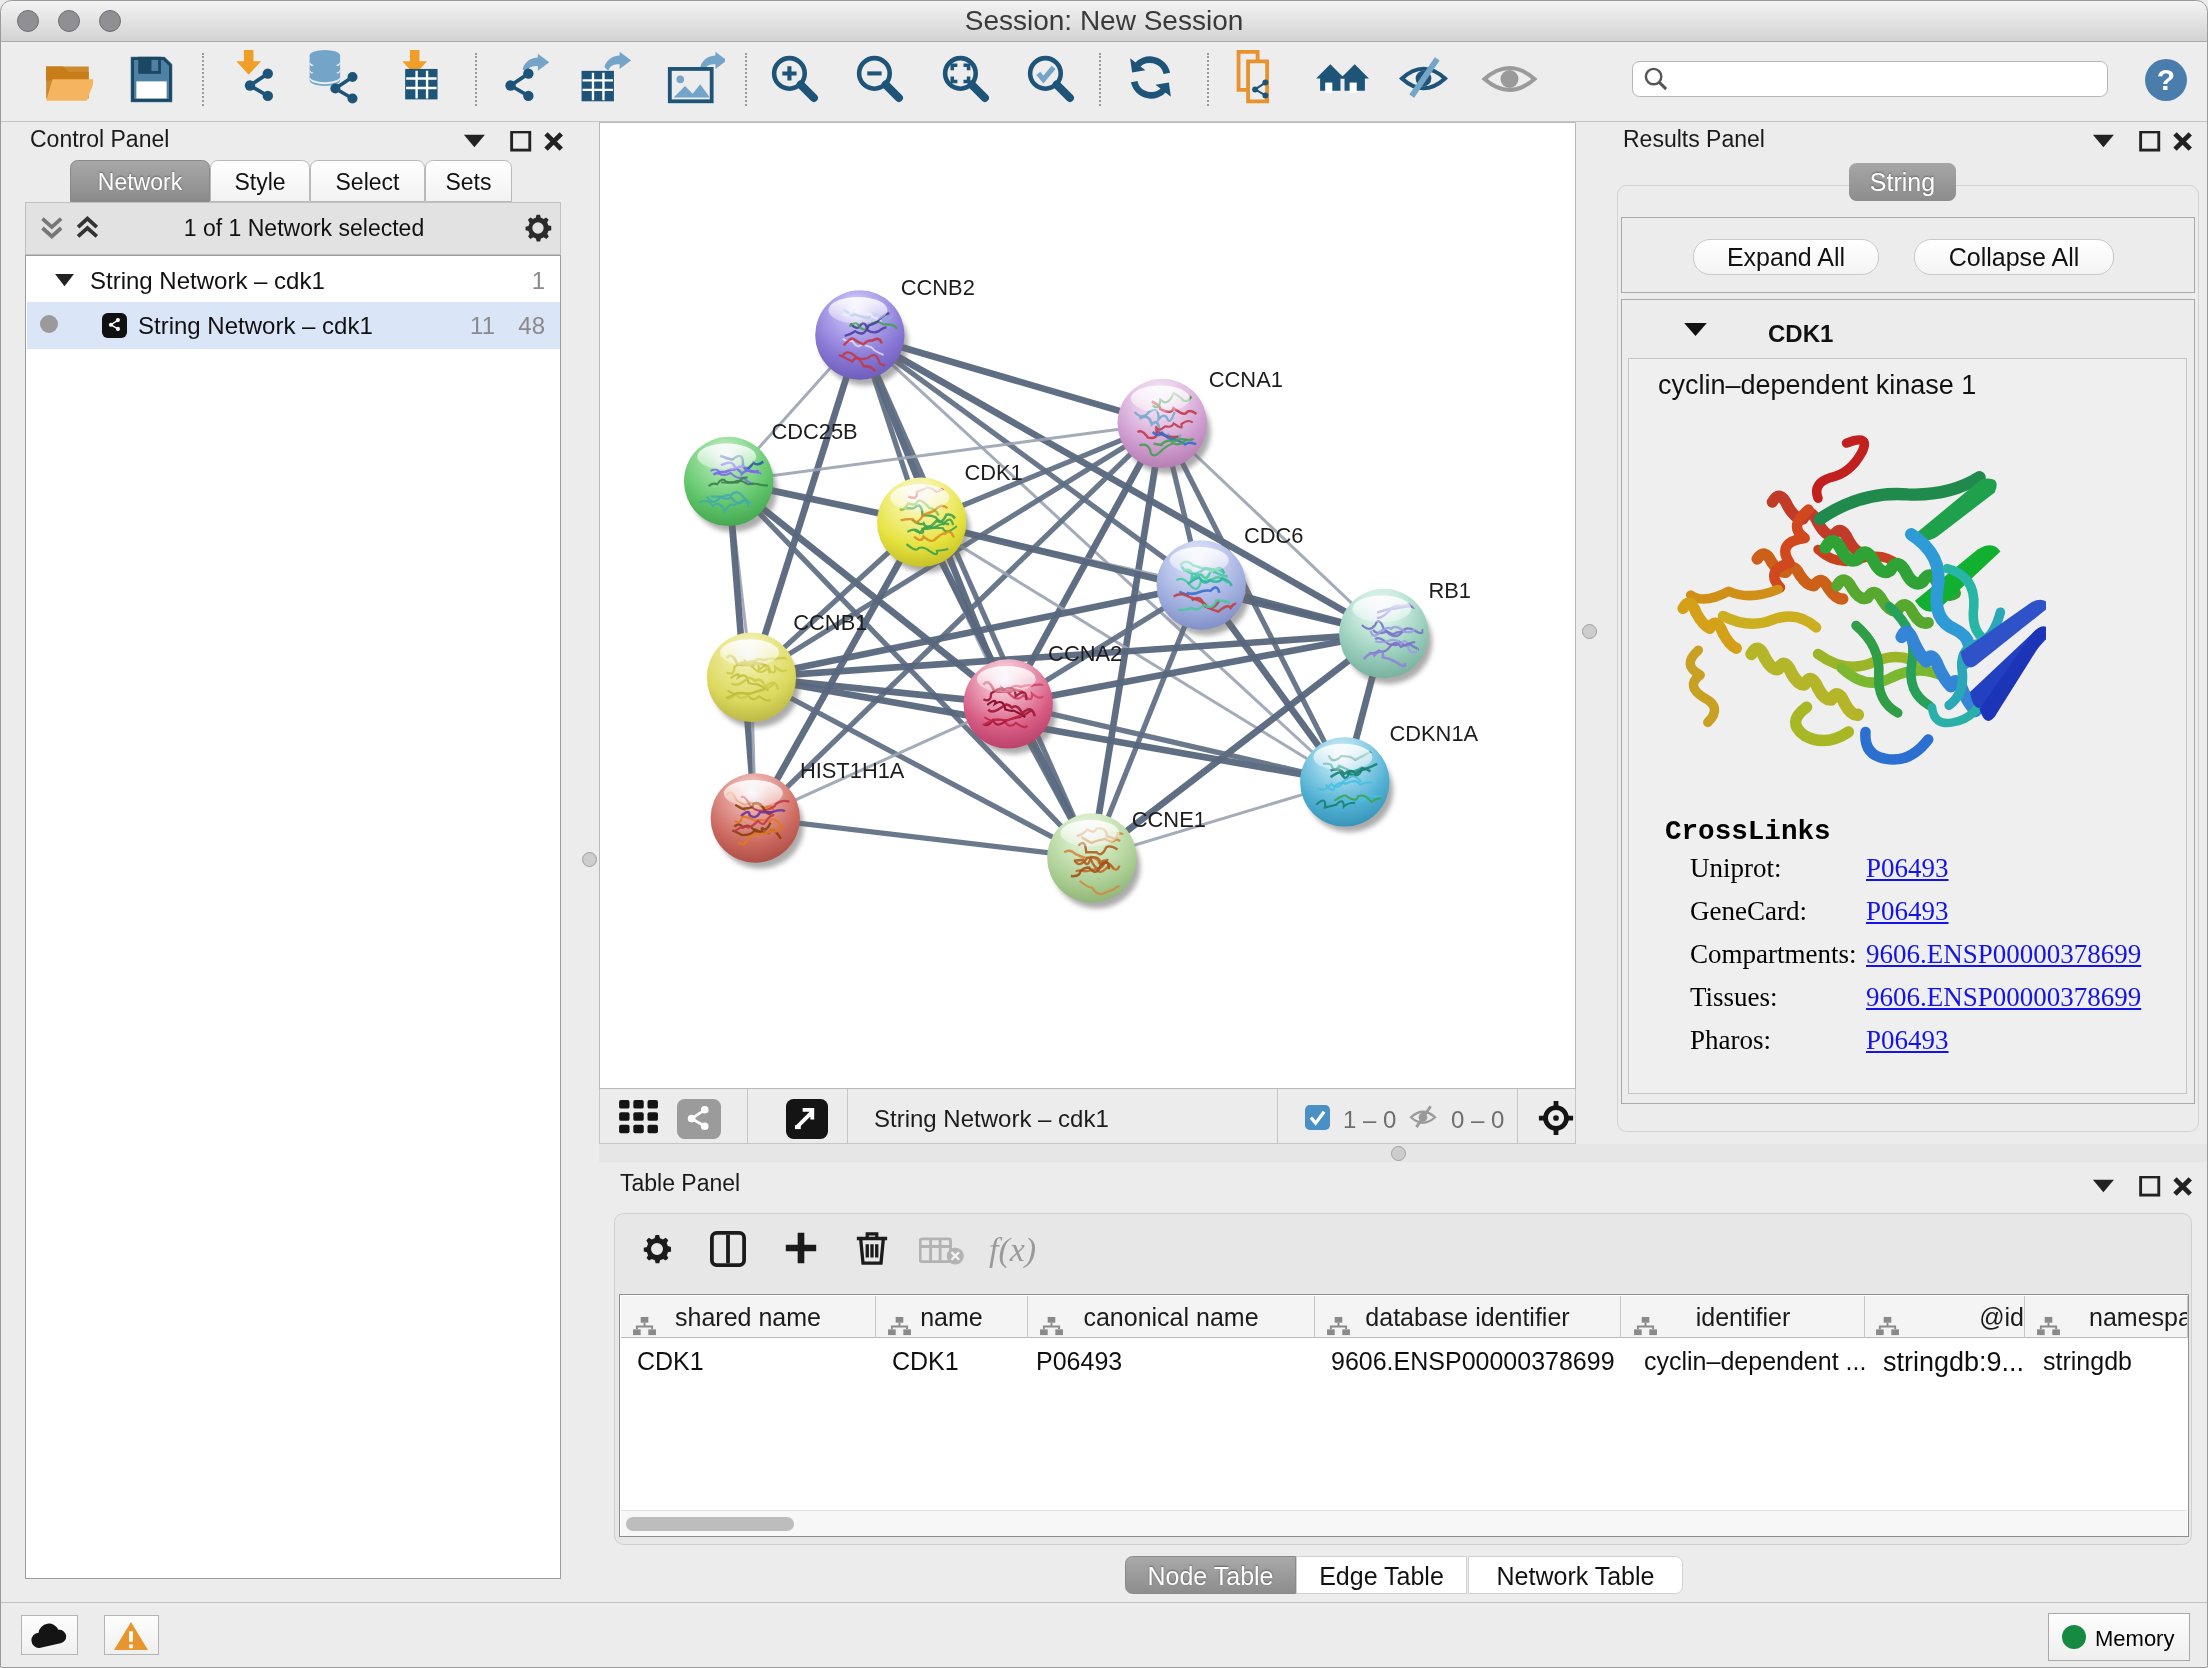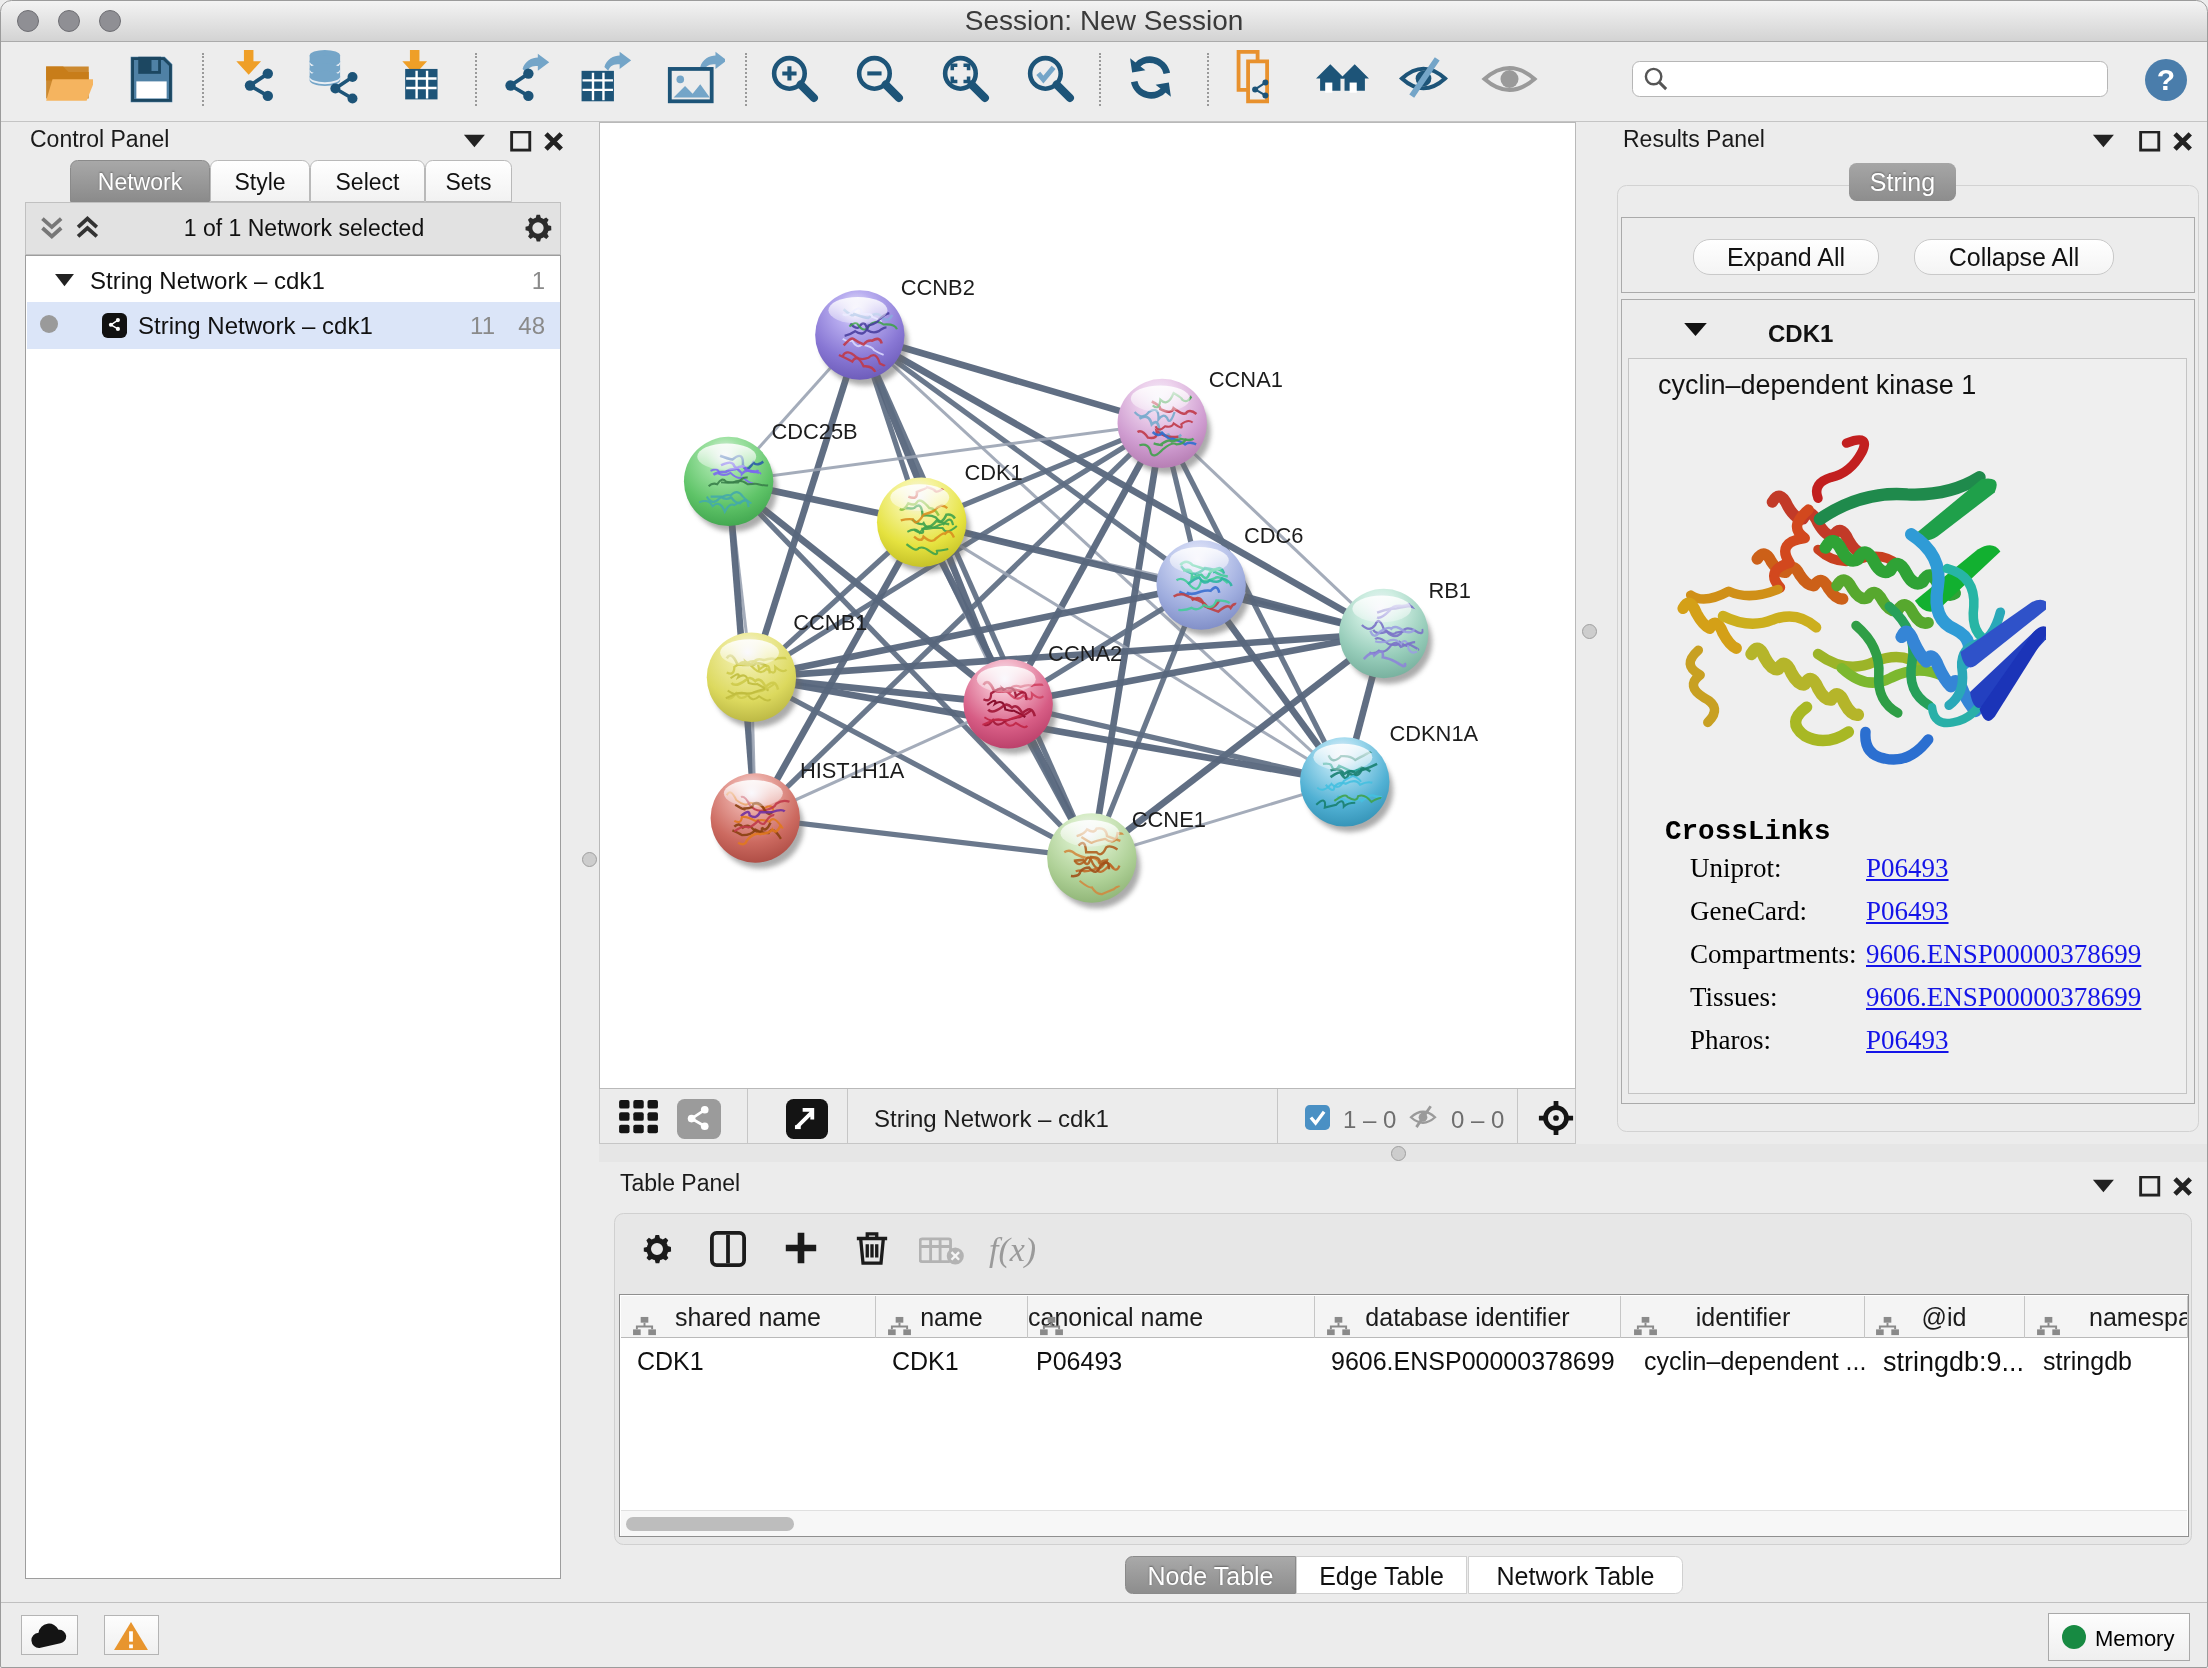--- a/index.html
+++ b/index.html
@@ -725,21 +725,21 @@
   </div>
 <div class="abs" style="left:1028px;top:1296px;width:287px;height:42px;border-right:1.9px solid #c6c6c6;font-size:25px;color:#1b1b1b;line-height:42px;overflow:hidden;white-space:nowrap">
     <span style="position:absolute;left:11.4px;top:10.5px"><svg width="25" height="21" viewBox="0 0 26 22">
         <g fill="#8a8a8a">
           <rect x="9" y="1" width="8" height="6"></rect>
           <rect x="1" y="14" width="8" height="6"></rect>
           <rect x="17" y="14" width="8" height="6"></rect>
         </g>
         <path d="M13 7v4M5 14v-3h16v3" stroke="#8a8a8a" stroke-width="2" fill="none"></path>
       </svg></span>
-    <span style="display:block;text-align:left">canonical name</span>
+    <span style="display:block;text-align:center">canonical name</span>
   </div>
 <div class="abs" style="left:1315px;top:1296px;width:306px;height:42px;border-right:1.9px solid #c6c6c6;font-size:25px;color:#1b1b1b;line-height:42px;overflow:hidden;white-space:nowrap">
     <span style="position:absolute;left:11.4px;top:10.5px"><svg width="25" height="21" viewBox="0 0 26 22">
         <g fill="#8a8a8a">
           <rect x="9" y="1" width="8" height="6"></rect>
           <rect x="1" y="14" width="8" height="6"></rect>
           <rect x="17" y="14" width="8" height="6"></rect>
         </g>
         <path d="M13 7v4M5 14v-3h16v3" stroke="#8a8a8a" stroke-width="2" fill="none"></path>
       </svg></span>
@@ -758,21 +758,21 @@
   </div>
 <div class="abs" style="left:1864px;top:1296px;width:161px;height:42px;border-right:1.9px solid #c6c6c6;font-size:25px;color:#1b1b1b;line-height:42px;overflow:hidden;white-space:nowrap">
     <span style="position:absolute;left:11.4px;top:10.5px"><svg width="25" height="21" viewBox="0 0 26 22">
         <g fill="#8a8a8a">
           <rect x="9" y="1" width="8" height="6"></rect>
           <rect x="1" y="14" width="8" height="6"></rect>
           <rect x="17" y="14" width="8" height="6"></rect>
         </g>
         <path d="M13 7v4M5 14v-3h16v3" stroke="#8a8a8a" stroke-width="2" fill="none"></path>
       </svg></span>
-    <span style="display:block;text-align:center">@id</span>
+    <span style="display:block;text-align:right">@id</span>
   </div>
 <div class="abs" style="left:2025px;top:1296px;width:163px;height:42px;border-right:1.9px solid #c6c6c6;font-size:25px;color:#1b1b1b;line-height:42px;overflow:hidden;white-space:nowrap">
     <span style="position:absolute;left:11.4px;top:10.5px"><svg width="25" height="21" viewBox="0 0 26 22">
         <g fill="#8a8a8a">
           <rect x="9" y="1" width="8" height="6"></rect>
           <rect x="1" y="14" width="8" height="6"></rect>
           <rect x="17" y="14" width="8" height="6"></rect>
         </g>
         <path d="M13 7v4M5 14v-3h16v3" stroke="#8a8a8a" stroke-width="2" fill="none"></path>
       </svg></span>

